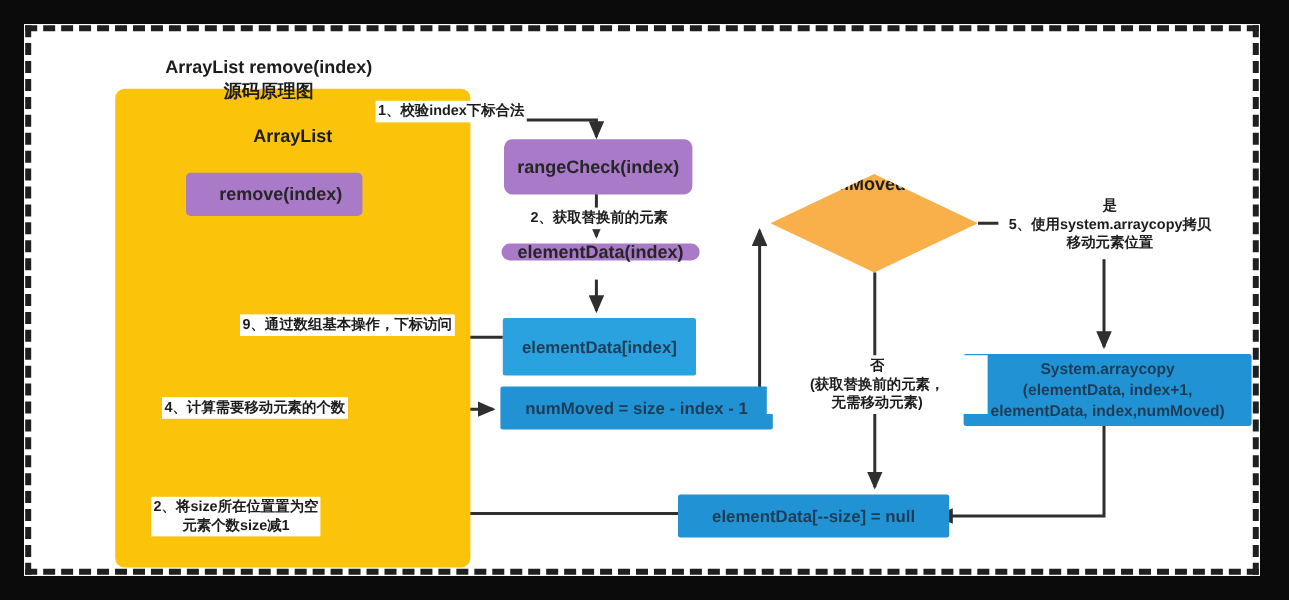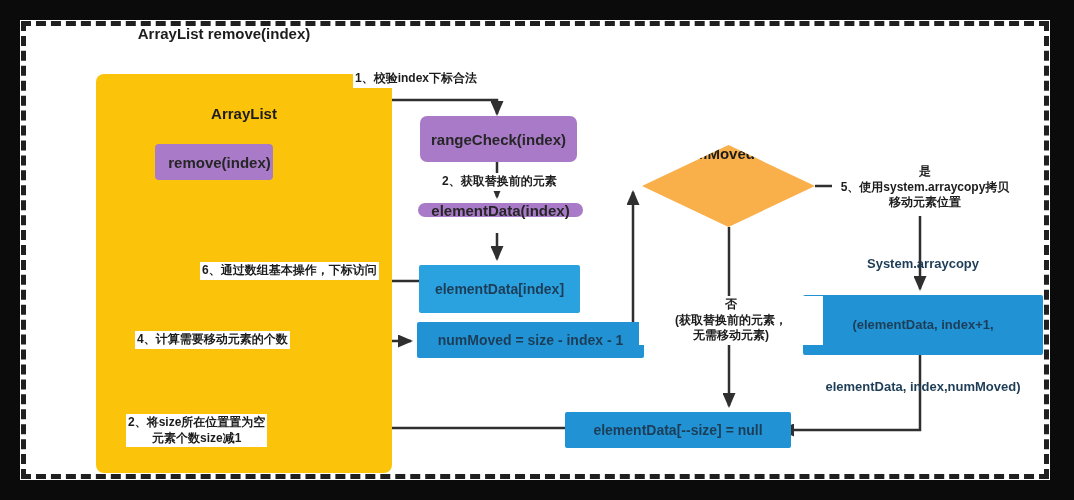--- a/index.html
+++ b/index.html
@@ -10,21 +10,21 @@
   .abs{position:absolute;}
   .title{font-size:15px;font-weight:bold;color:var(--ink);text-align:center;line-height:1.35;}
   .yellow-rect{background:var(--yellow);border-radius:8px;}
   .container-label{font-size:15px;font-weight:bold;color:var(--ink);text-align:center;}
   .node{display:flex;align-items:center;justify-content:center;text-align:center;
         font-weight:bold;box-sizing:border-box;}
   .purple{background:var(--purple);color:var(--purpleText);font-size:15px;border-radius:7px;}
   .purple.sm-radius{border-radius:4px;}
   .blue{background:var(--blue);color:var(--blueText);font-size:14px;border-radius:2px;}
   .blue.lighter{background:var(--blueLight);}
-  .blue.multi{flex-direction:column;font-size:13px;line-height:1.35;gap:44px;}
+  .blue.multi{flex-direction:column;font-size:13px;line-height:1.35;}
   .diamond{clip-path:polygon(50% 0,100% 50%,50% 100%,0 50%);background:var(--orange);
            display:flex;align-items:flex-start;justify-content:center;}
   .diamond-text{font-size:15px;font-weight:bold;color:var(--ink);}
   .step{background:#fff;color:var(--ink);font-size:12px;font-weight:bold;line-height:1.3;
         text-align:center;padding:1px 2px;white-space:nowrap;}
   .step .ln{display:block;}
   svg{position:absolute;inset:0;pointer-events:none;}
   path.conn{stroke:var(--line);stroke-width:2.5;fill:none;}
 </style>
 </head>
@@ -50,46 +50,47 @@
       <path class="conn" d="M795,166 L823,166"></path>
       <path class="conn" d="M900,196 L900,269" marker-end="url(#arr)"></path>
       <path class="conn" d="M709,207 L709,386" marker-end="url(#arr)"></path>
       <path class="conn" d="M900,335 L900,410 L761,410" marker-end="url(#arr)"></path>
       <path class="conn" d="M545,408 L107,408 L107,142 L129,142" marker-end="url(#arr)"></path>
     </svg>
 
     <div class="abs yellow-rect" style="left:76px;top:54px;width:296px;height:399px;"></div>
     <div class="abs container-label" style="left:76px;top:85px;width:296px;">ArrayList</div>
 
-    <div class="abs title" style="left:84px;top:4px;width:240px;">
+    <div class="abs title" style="left:84px;top:27px;width:240px;">
       <span class="ln" style="display:block">ArrayList remove(index)</span>
+      <span class="ln" style="display:block">源码原理图</span>
     </div>
 
-    <div class="abs node purple sm-radius" style="left:135px;top:124px;width:118px;height:36px;padding-left:11px;">remove(index)</div>
+    <div class="abs node purple sm-radius" style="left:135px;top:124px;width:147px;height:36px;padding-left:11px;">remove(index)</div>
     <div class="abs node purple" style="left:400px;top:96px;width:157px;height:46px;">rangeCheck(index)</div>
     <div class="abs node purple" style="left:398px;top:183px;width:165px;height:14px;">elementData(index)</div>
     <div class="abs node blue lighter" style="left:399px;top:245px;width:161px;height:48px;">elementData[index]</div>
     <div class="abs node blue" style="left:397px;top:302px;width:227px;height:36px;">numMoved = size - index - 1</div>
 
     <div class="abs diamond" style="left:622px;top:125px;width:173px;height:82px;">
       <span class="diamond-text">numMoved&gt;0?</span>
     </div>
 
     <div class="abs node blue multi" style="left:783px;top:275px;width:240px;height:60px;">
       <span>System.arraycopy</span>
       <span>(elementData, index+1,</span>
       <span>elementData, index,numMoved)</span>
     </div>
 
     <div class="abs node blue" style="left:545px;top:392px;width:226px;height:36px;">elementData[--size] = null</div>
 
-    <div class="abs step" style="left:293px;top:50px;margin-left:40px;">1、校验index下标合法</div>
+    <div class="abs step" style="left:293px;top:64px;">1、校验index下标合法</div>
     <div class="abs step" style="left:420px;top:153px;">2、获取替换前的元素</div>
     <div class="abs step" style="left:180px;top:242px;">
-      <span class="ln">6、通过数组基本操作，下标访问</span>
+      <span class="ln">9、通过数组基本操作，下标访问</span>
     </div>
     <div class="abs step" style="left:115px;top:311px;">4、计算需要移动元素的个数</div>
     <div class="abs step" style="left:812px;top:143px;width:182px;">
       <span class="ln">是</span>
       <span class="ln">5、使用system.arraycopy拷贝</span>
       <span class="ln">移动元素位置</span>
     </div>
     <div class="abs step" style="left:619px;top:276px;width:180px;">
       <span class="ln">否</span>
       <span class="ln">(获取替换前的元素，</span>

